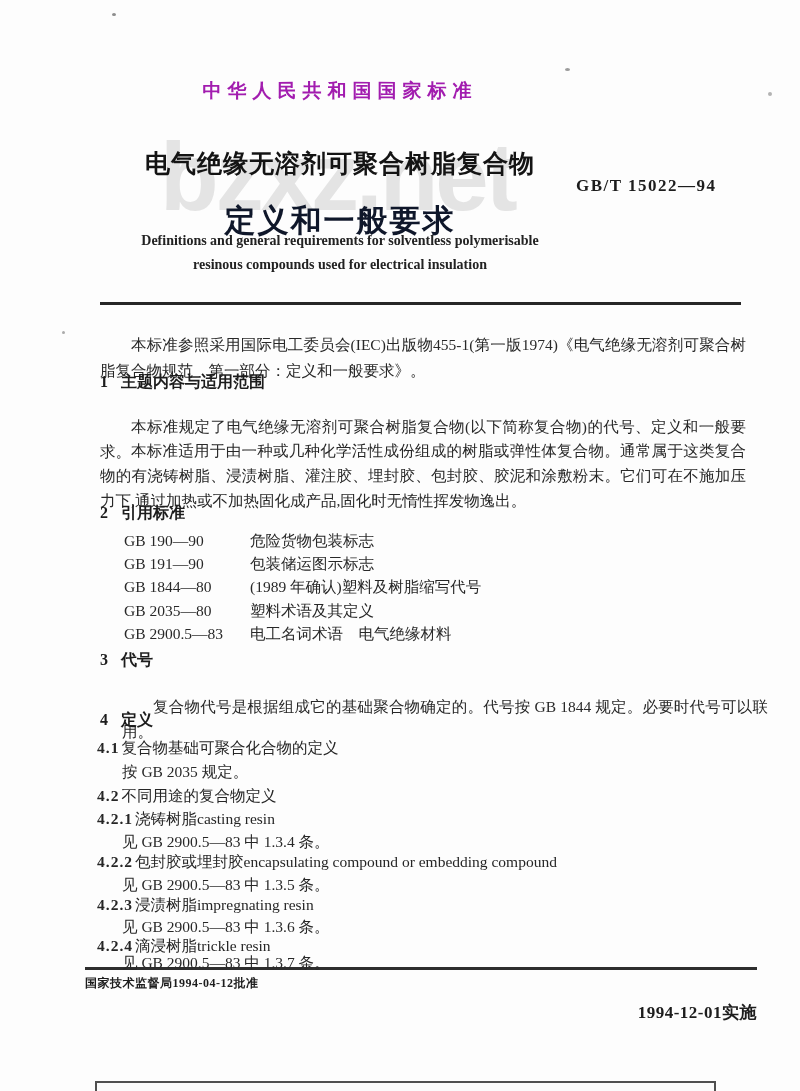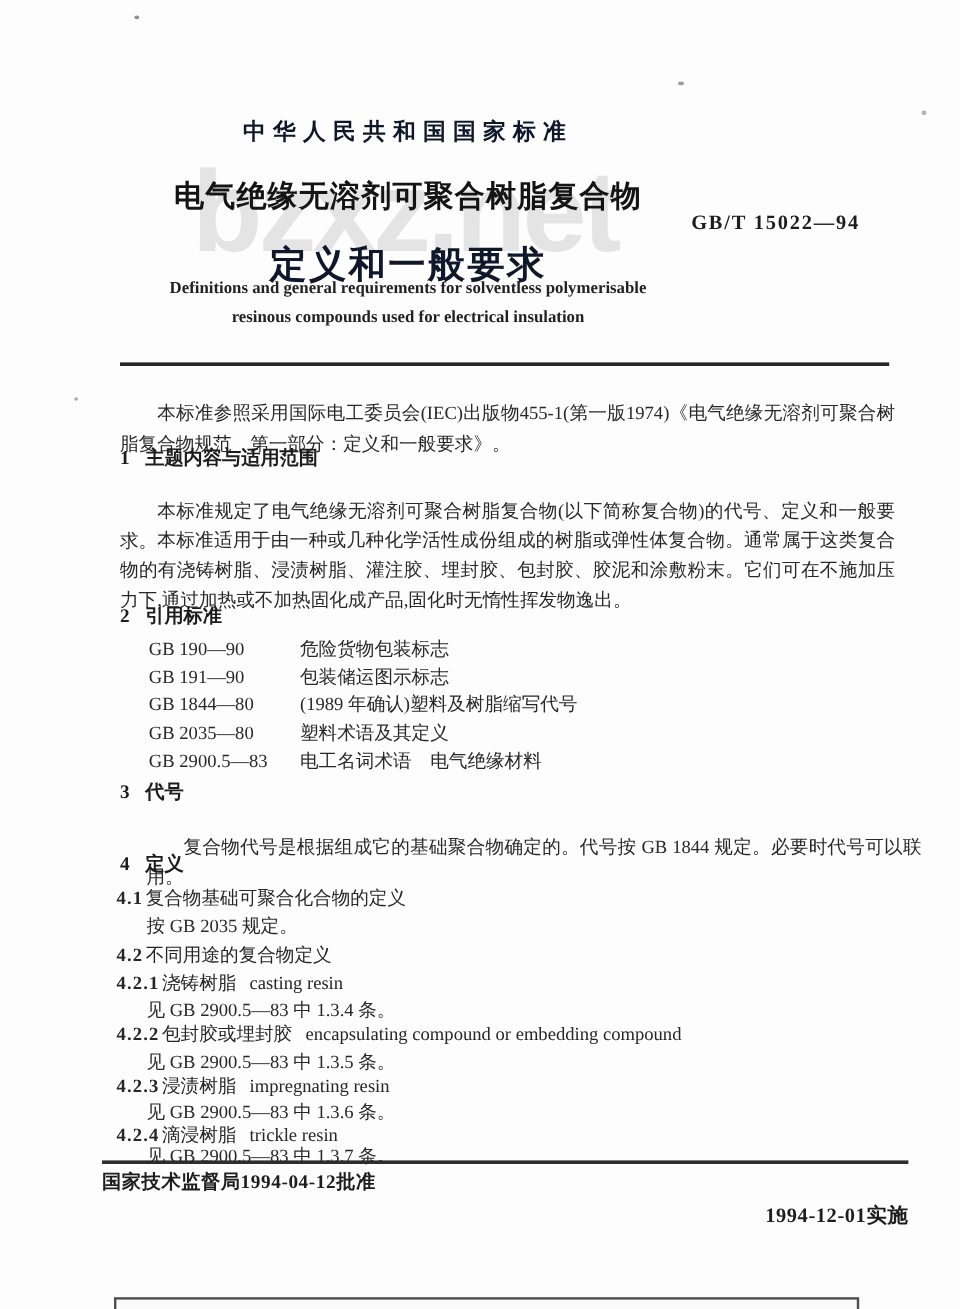--- a/index.html
+++ b/index.html
@@ -11,21 +11,21 @@
   .abs{position:absolute;}
   
   .watermark{
     left:160px;top:122px;width:420px;
     font-family:"Liberation Sans","DejaVu Sans",sans-serif;
     font-weight:bold;font-size:96px;letter-spacing:-3px;
     color:#e4e4e4;z-index:0;user-select:none;
   }
   
   .hdr-block{left:100px;width:480px;text-align:center;z-index:2;}
-  .std-label{top:97px;font-size:19px;font-weight:bold;letter-spacing:6px;color:#0f172a;}
+  .std-label{top:78px;font-size:19px;font-weight:bold;letter-spacing:6px;color:#a21caf;}
   .title1{top:147px;font-size:25px;font-weight:bold;letter-spacing:1px;color:#141414;}
   .title2{top:200px;font-size:31px;font-weight:bold;letter-spacing:2px;color:#0f172a;}
   .en1{top:233px;font-size:14px;font-weight:bold;color:#222;}
   .en2{top:257px;font-size:14px;font-weight:bold;color:#222;}
   .std-code{left:576px;top:176px;font-size:17px;font-weight:600;letter-spacing:1.5px;color:#1d1d1d;z-index:2;}
   .rule-top{left:100px;top:302px;width:641px;height:3px;background:#272727;}
   
   .para{left:100px;width:646px;font-size:15.5px;line-height:25px;text-align:justify;color:#282828;z-index:2;}
   .indent{text-indent:2em;}
   .foreword{top:316px;line-height:26px;}
@@ -38,31 +38,31 @@
   .ref-list{left:124px;top:531px;font-size:15.5px;color:#282828;z-index:2;}
   .ref-item{height:23.2px;}
   .ref-code{display:inline-block;min-width:118px;}
   .ref-title{margin-left:8px;}
   .sec3-h{top:650px;}
   .sec3-p{top:678px;margin-left:22px;}
   .sec4-h{top:710px;}
   .clause{left:97px;font-size:15.5px;color:#262626;z-index:2;white-space:nowrap;}
   .c-num{font-weight:bold;letter-spacing:1px;}
   .c-cn{margin-left:2px;}
-  .c-en{margin-left:11px;}
+  .c-en{}
   .c-body{left:122px;font-size:15.5px;color:#282828;z-index:2;white-space:nowrap;}
   .c41{top:738px;} .c41b{top:762px;}
   .c42{top:786px;}
   .c421{top:809px;} .c421b{top:832px;}
   .c422{top:852px;} .c422b{top:875px;}
   .c423{top:895px;} .c423b{top:917px;}
   .c424{top:936px;} .c424b{top:953px;}
   
   .rule-footer{left:85px;top:967px;width:672px;height:2.5px;background:#2e2e2e;}
-  .footer-left{left:85px;top:975px;font-size:16px;font-weight:bold;letter-spacing:0.5px;color:#1d1d1d;}
+  .footer-left{left:85px;top:975px;font-size:12px;font-weight:bold;letter-spacing:0.5px;color:#1d1d1d;}
   .footer-right{right:43px;top:973px;font-size:17px;font-weight:bold;letter-spacing:0.5px;color:#1d1d1d;margin-top:28px;}
   
   .bottom-box{left:95px;top:1081px;width:617px;height:40px;border:2.5px solid #4f4f4f;background:#fbfbfb;}
   
   .speck{border-radius:50%;z-index:1;}
   .s1{left:112px;top:13px;width:4px;height:3px;background:#8d8d8d;}
   .s2{left:565px;top:68px;width:5px;height:3px;background:#9c9c9c;}
   .s3{left:768px;top:92px;width:4px;height:4px;background:#b3b3b3;}
   .s4{left:62px;top:331px;width:3px;height:3px;background:#ababab;}
 </style>

